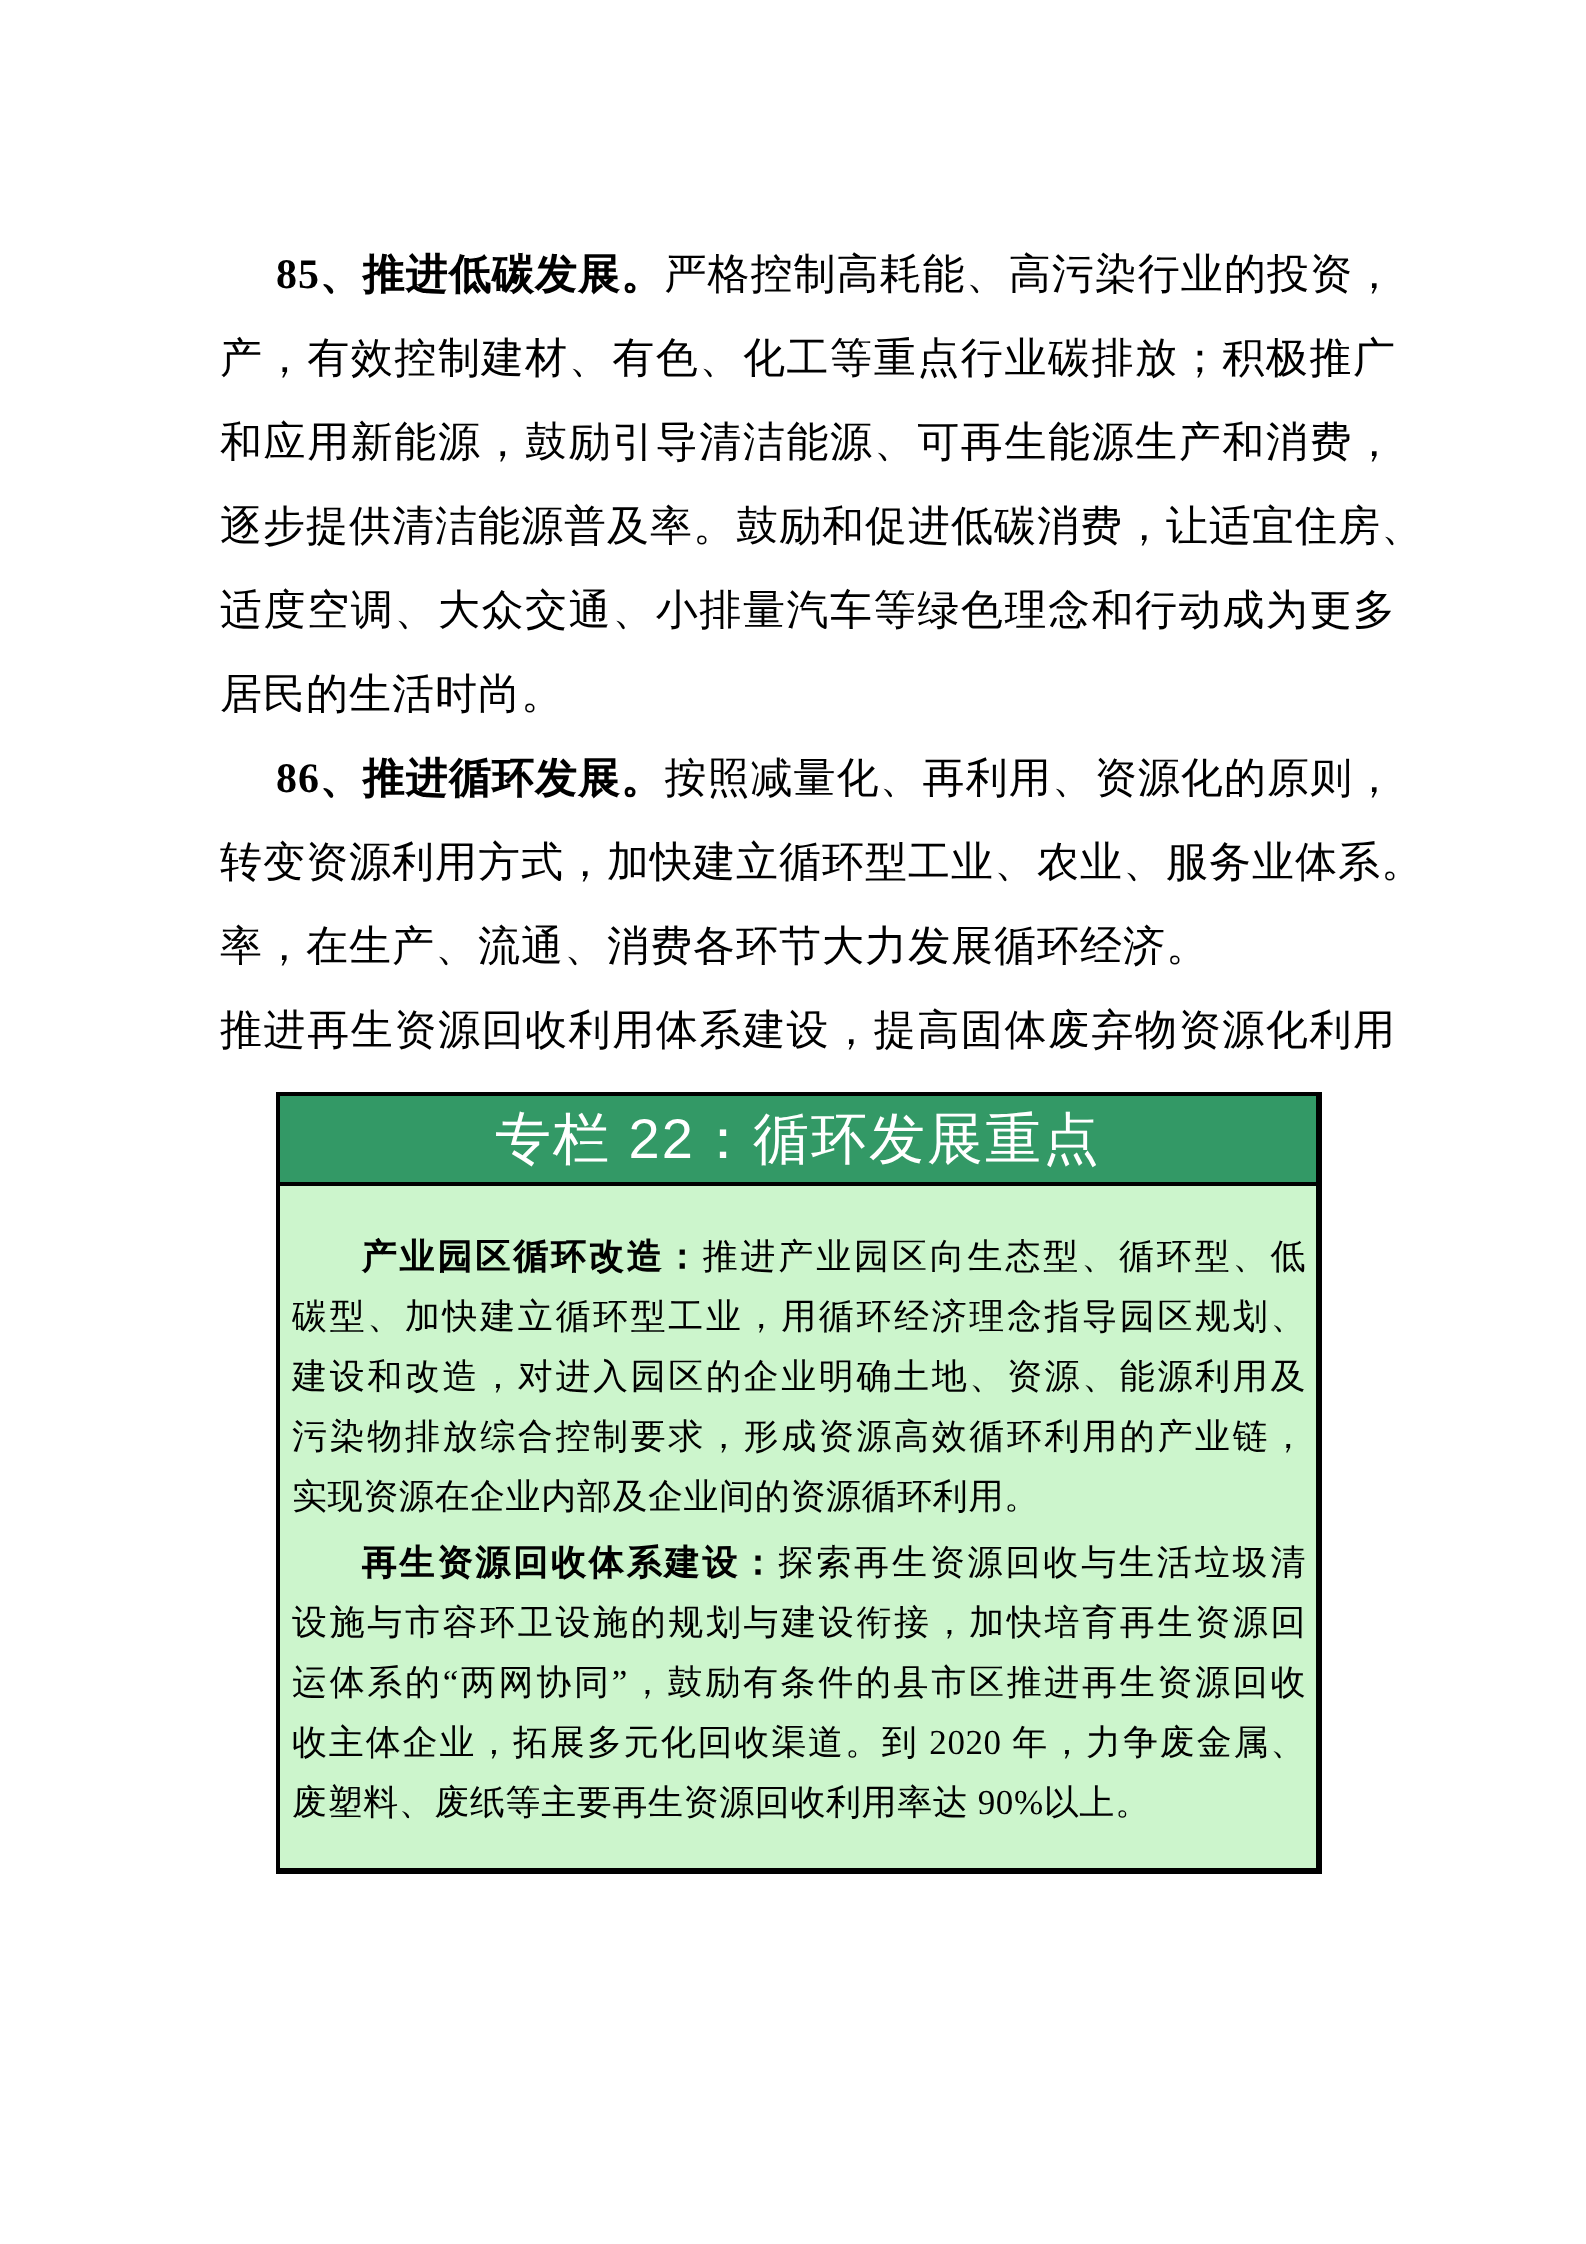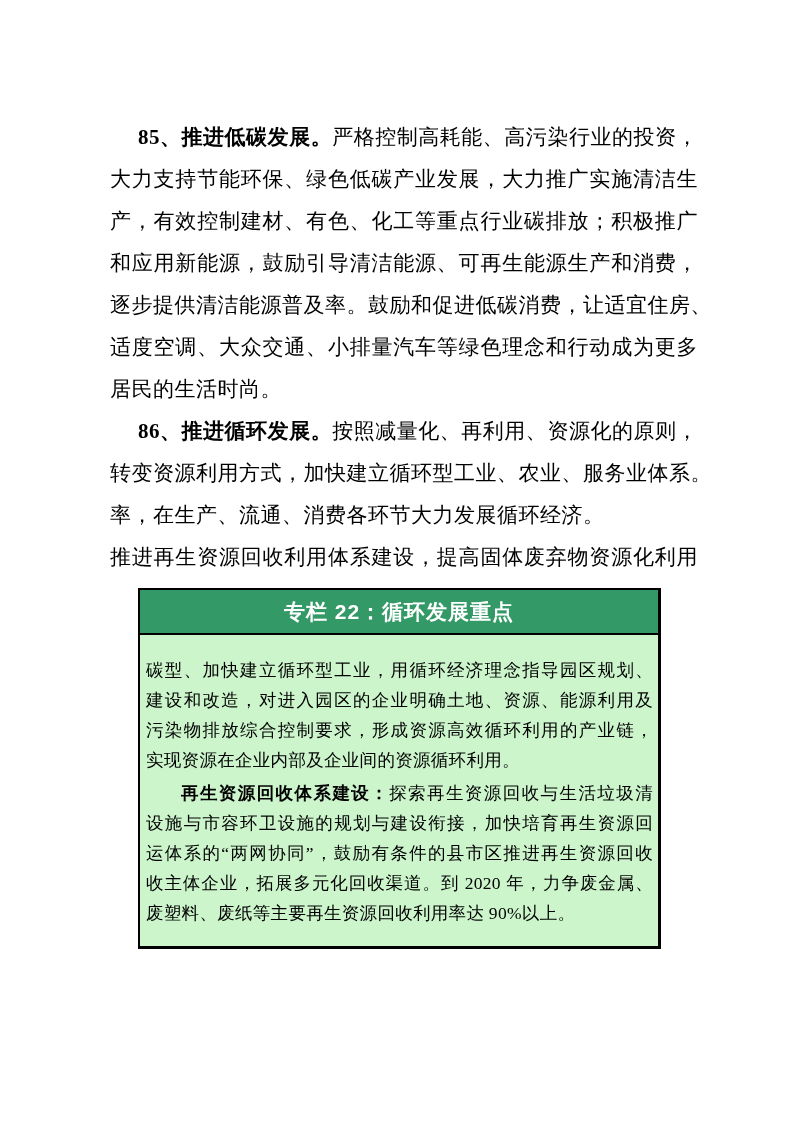--- a/index.html
+++ b/index.html
@@ -54,22 +54,22 @@
     height: 43px;
     background: var(--header-bg, #339966);
     border-bottom: 2px solid var(--box-border, #000);
     display: flex;
     align-items: center;
     justify-content: center;
   }
   .callout-title {
     color: var(--title-text, #fff);
     font-family: "Liberation Sans", "DejaVu Sans", sans-serif;
-    font-weight: bold;
-    font-size: 21px;
+    font-weight: normal;
+    font-size: 28px;
     letter-spacing: 1px;
   }
   .callout-body {
     background: var(--body-bg, #ccf5cc);
     padding: 20px 5px 18px 6px;
   }
   .callout .para-line {
     font-size: 17.5px;
     line-height: 30px;
     letter-spacing: 0.3px;
@@ -96,21 +96,20 @@
 </style>
 </head>
 <body>
 
 <div class="page">
   <div class="content">
 
     <div class="para">
       <div class="para-line first"><span class="lead">85、推进低碳发展。</span><span>严格控制高耗能、高污染行业的投资，</span></div>
       <div>
-          <div class="para-line">大力支持节能环保、绿色低碳产业发展，大力推广实施清洁生</div>
           <div class="para-line">产，有效控制建材、有色、化工等重点行业碳排放；积极推广</div>
           <div class="para-line">和应用新能源，鼓励引导清洁能源、可再生能源生产和消费，</div>
           <div class="para-line">逐步提供清洁能源普及率。鼓励和促进低碳消费，让适宜住房、</div>
           <div class="para-line">适度空调、大众交通、小排量汽车等绿色理念和行动成为更多</div>
           <div class="para-line last">居民的生活时尚。</div>
         </div>
     </div>
 
     <div class="para">
       <div class="para-line first"><span class="lead">86、推进循环发展。</span><span>按照减量化、再利用、资源化的原则，</span></div>
@@ -121,20 +120,21 @@
         </div>
     </div>
 
     <div class="callout">
       <div class="callout-header">
         <span class="callout-title">专栏 22：循环发展重点</span>
       </div>
       <div class="callout-body">
 
         <div class="callout-section">
+          <div class="para-line first"><span class="lead">产业园区循环改造：</span><span>推进产业园区向生态型、循环型、低</span></div>
           <div>
               <div class="para-line">碳型、加快建立循环型工业，用循环经济理念指导园区规划、</div>
               <div class="para-line">建设和改造，对进入园区的企业明确土地、资源、能源利用及</div>
               <div class="para-line">污染物排放综合控制要求，形成资源高效循环利用的产业链，</div>
               <div class="para-line last">实现资源在企业内部及企业间的资源循环利用。</div>
             </div>
         </div>
 
         <div class="callout-section">
           <div class="para-line first"><span class="lead">再生资源回收体系建设：</span><span>探索再生资源回收与生活垃圾清</span></div>

